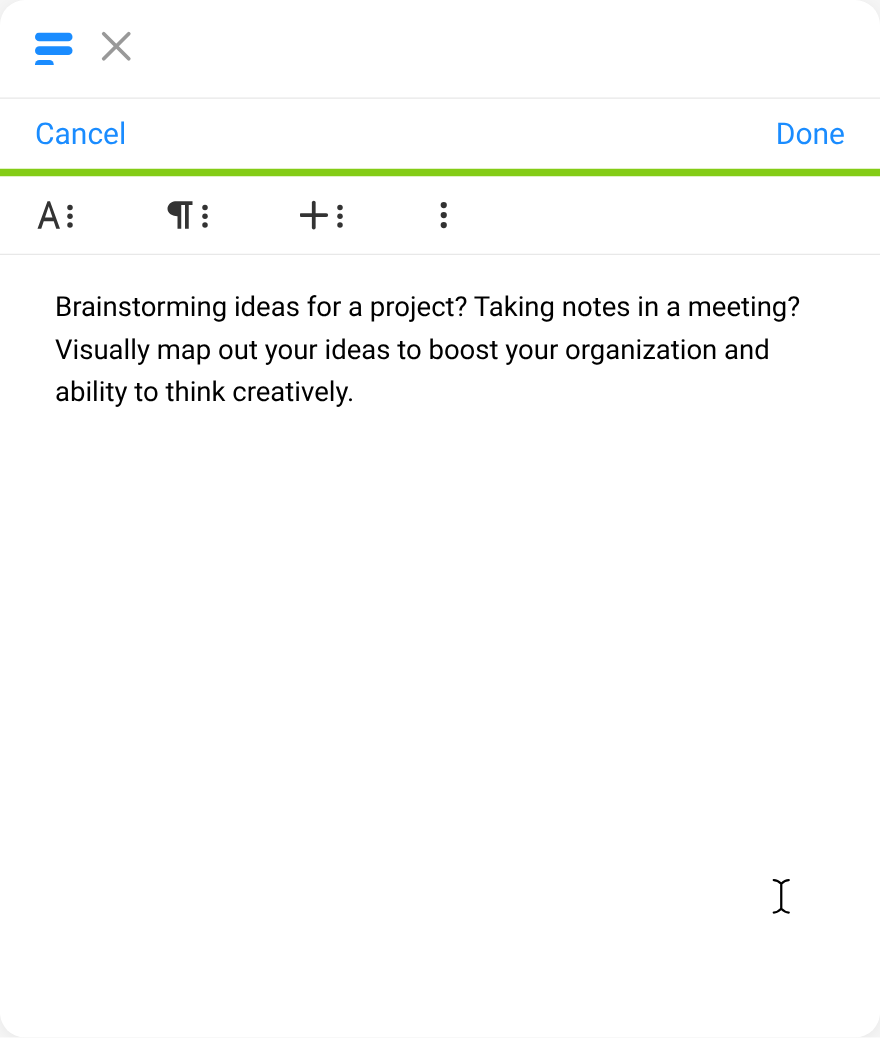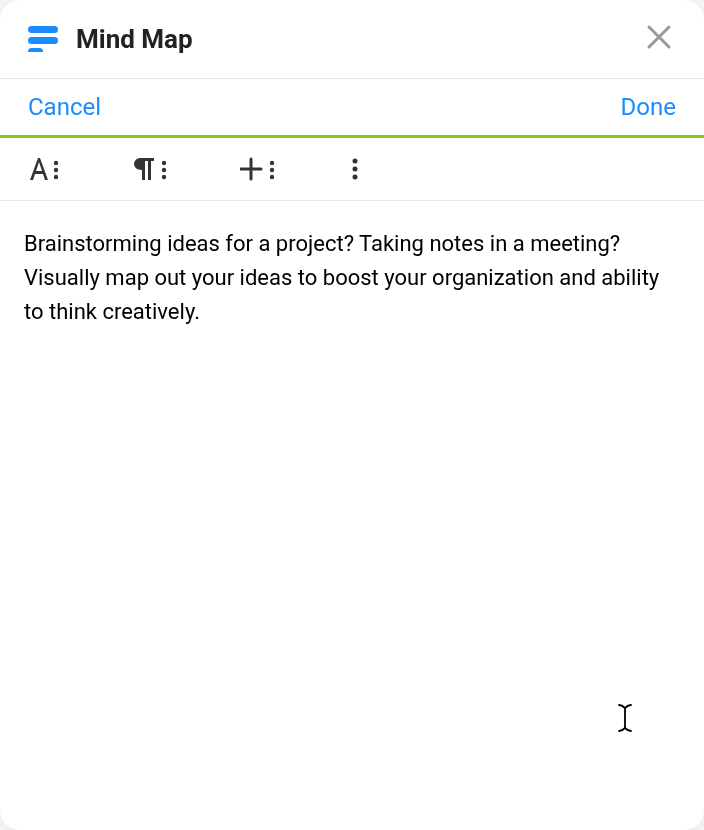--- a/index.html
+++ b/index.html
@@ -43,21 +43,21 @@
     .close-icon {
       cursor: pointer;
       color: #999;
       padding: 4px;
     }
     .actions-bar {
       display: flex;
       align-items: center;
       justify-content: space-between;
       padding: 14px 28px;
-      border-bottom: 3px solid #84cc16;
+      border-bottom: 6px solid #84cc16;
     }
     .action-cancel {
       font-size: 24px;
       color: #1a8cff;
       cursor: pointer;
       font-weight: 400;
     }
     .action-done {
       font-size: 24px;
       color: #1a8cff;
@@ -72,21 +72,21 @@
       gap: 70px;
       border-bottom: 1px solid #e8e8e8;
     }
     .toolbar-btn {
       cursor: pointer;
       display: flex;
       align-items: center;
       color: #333;
     }
     .content {
-      padding: 26px 24px;
+      padding: 26px 44px;
       flex: 1;
       position: relative;
     }
     .content-text {
       font-size: 22px;
       line-height: 1.55;
       color: #000;
       font-weight: 400;
     }
     .text-cursor {
@@ -103,21 +103,20 @@
 
 <div class="modal">
   <div class="header">
     <span class="logo-icon">
       <svg width="32" height="26" viewBox="0 0 32 26">
         <rect x="0" y="0" width="30" height="7" rx="3.5" fill="#1a8cff"></rect>
         <rect x="0" y="11" width="30" height="7" rx="3.5" fill="#1a8cff"></rect>
         <rect x="0" y="22" width="15" height="7" rx="3.5" fill="#1a8cff"></rect>
       </svg>
     </span>
-    <div class="title">Mind Map</div>
     <span class="close-icon">
       <svg width="26" height="26" viewBox="0 0 26 26">
         <line x1="3" y1="3" x2="23" y2="23" stroke="#999" stroke-width="3" stroke-linecap="round"></line>
         <line x1="23" y1="3" x2="3" y2="23" stroke="#999" stroke-width="3" stroke-linecap="round"></line>
       </svg>
     </span>
   </div>
 
   <div class="actions-bar">
     <span class="action-cancel">Cancel</span>

